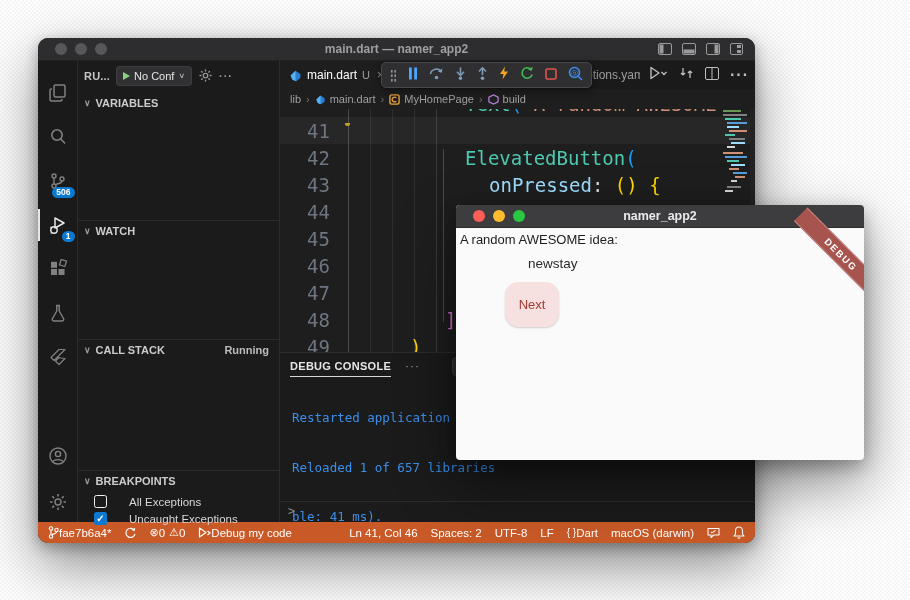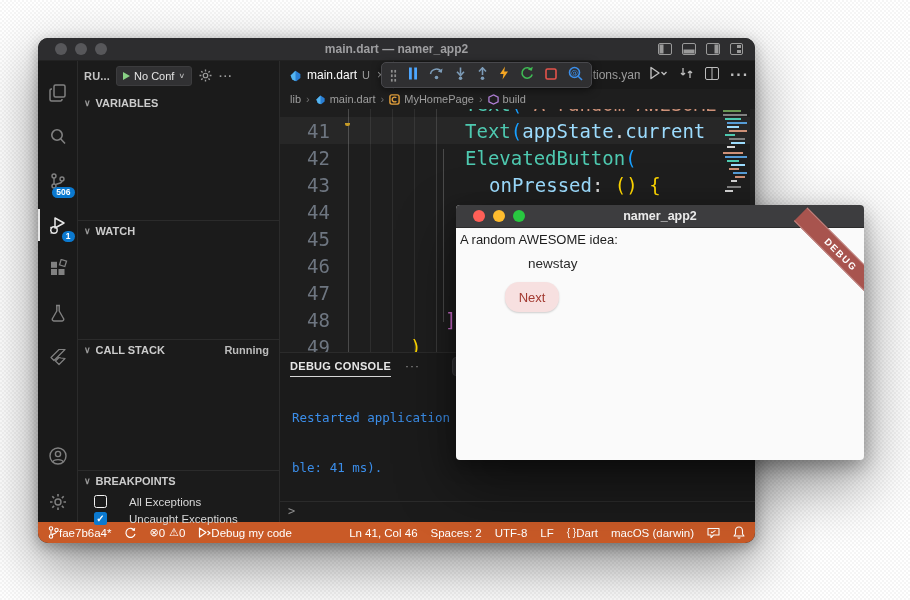--- a/index.html
+++ b/index.html
@@ -139,21 +139,21 @@
     position:absolute; left:456px; top:205px; width:408px; height:255px;
     border-radius:4px; overflow:hidden; background:#fafafa;
     box-shadow:0 24px 60px rgba(0,0,0,.45), 0 6px 18px rgba(0,0,0,.3);
   }
   .app-titlebar { height:23px; background:#3d3d3f; display:flex; align-items:center; position:relative; border-bottom:1px solid #2c2c2c; }
   .app-title { position:absolute; left:0; right:0; text-align:center; color:#eaeaea; font-weight:bold; font-size:12.5px; }
   .app-content { position:relative; height:232px; font-size:13px; color:#1c1c1c; }
   .idea-label { position:absolute; left:4px; top:4px; }
   .word { position:absolute; left:72px; top:28px; font-size:13.5px; color:#2a2a2a; }
   .next-btn {
-    position:absolute; left:49px; top:54px; width:54px; height:30px;
+    position:absolute; left:49px; top:54px; width:54px; height:45px;
     background:#f7e0e0; border:none; border-radius:14px;
     color:#a33a31; font-size:13px; font-family:"Liberation Sans",sans-serif;
     display:flex; align-items:center; justify-content:center;
     box-shadow:0 1px 2px rgba(0,0,0,.18);
   }
   .ribbon {
     position:absolute; top:17px; right:-34px; transform:rotate(45deg);
     background:#a8544e; color:#fff; font-size:9.5px; font-weight:bold; letter-spacing:1.5px;
     padding:3px 36px; text-align:center;
     border-top:1px solid #c08581; border-bottom:1px solid #c08581;
@@ -420,21 +420,20 @@
           <div class="guide" style="left:156px; background:#3a3a3a;"></div>
           <div class="guide bright" style="left:163px; top:40px; bottom:30px;"></div>
 
           <div class="crow" style="top:-19px">
             <span class="lnum"></span>
             <span class="ctext" style="left:185px"><span class="tk-type">Text</span><span class="tk-b3">(</span><span class="tk-str">'A random AWESOME</span></span>
           </div>
           <div class="crow current" style="top:8px">
             <span class="lnum">41</span>
             <span class="bulb"><span class="bglobe"></span><span class="bbase" style="display:block"></span></span>
-            <span class="ctext" style="left:185px"><span class="tk-type">Text</span><span class="tk-b3">(</span><span class="tk-prop">appState</span><span class="tk-pun">.</span><span class="tk-prop">current</span></span>
           </div>
           <div class="crow" style="top:35px">
             <span class="lnum">42</span>
             <span class="ctext" style="left:185px"><span class="tk-type">ElevatedButton</span><span class="tk-b3">(</span></span>
           </div>
           <div class="crow" style="top:62px">
             <span class="lnum">43</span>
             <span class="ctext" style="left:209px"><span class="tk-prop">onPressed</span><span class="tk-pun">:</span><span class="tk-b1"> ()</span><span class="tk-b1"> {</span></span>
           </div>
           <div class="crow" style="top:89px">
@@ -486,20 +485,21 @@
         <div class="panel">
           <div class="panel-tabs">
             <span class="ptab">DEBUG CONSOLE</span>
             <span class="pmore">···</span>
             <span class="pfilter">
                 <span>Fil</span>
               </span>
           </div>
           <div class="con-lines">
             <span style="display:block">Restarted application in 274</span>
+            <span style="display:block">Reloaded 1 of 657 libraries </span>
             <span style="display:block">ble: 41 ms).</span>
             
             
           </div>
           <div class="con-input">
             <span>&gt;</span>
           </div>
         </div>
       </div>
     </div>

